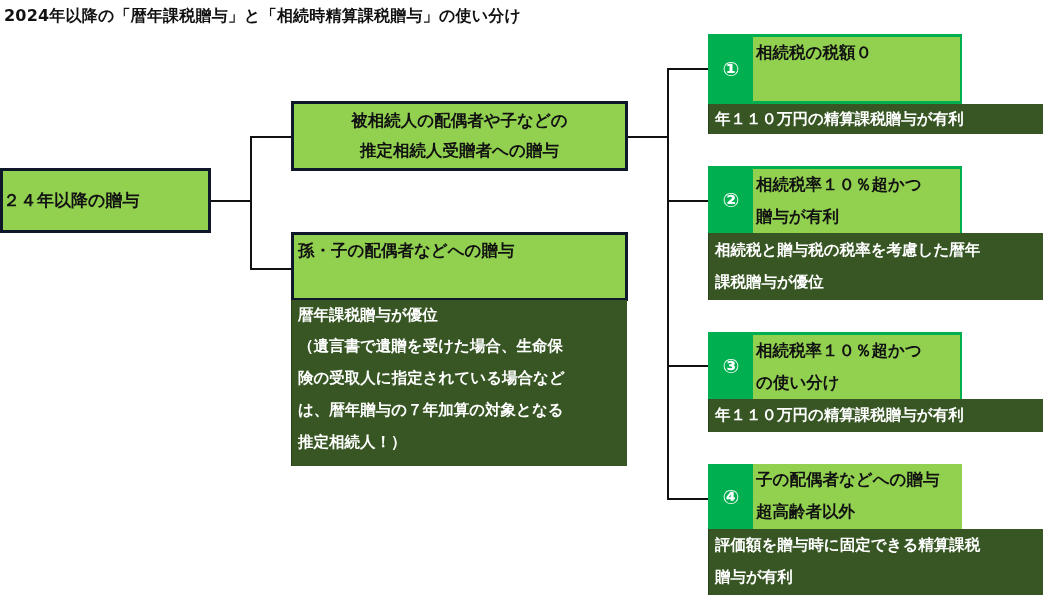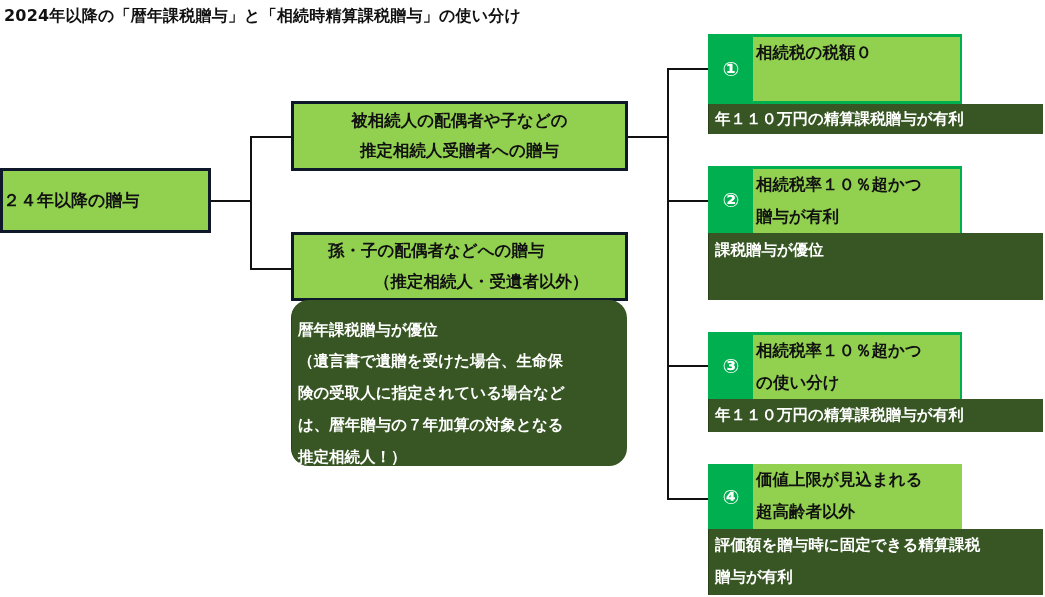--- a/index.html
+++ b/index.html
@@ -27,24 +27,24 @@
     position: absolute; box-sizing: border-box;
     background: #375623; color: #ffffff;
     font-size: 15.5px; font-weight: bold;
     border-left: 1px solid #2a421a;
   }
   .dark .ln { height: 32px; line-height: 32px; padding-left: 6px; white-space: nowrap; }
 
   .root { left: 0; top: 168px; width: 211px; height: 65px; font-size: 17px; }
   .boxA { left: 291px; top: 101px; width: 337px; height: 70px; align-items: center; }
   .boxA .ln { line-height: 30px; }
-  .boxB { left: 291px; top: 232px; width: 337px; height: 69px; justify-content: flex-start; padding-left: 30px; }
+  .boxB { left: 291px; top: 232px; width: 337px; height: 69px; justify-content: flex-start; }
   .boxB .ln1 { line-height: 32px; padding-left: 4px; }
   .boxB .ln2 { line-height: 30px; padding-left: 50px; }
-  .darkB { left: 291px; top: 300px; width: 336px; height: 166px; padding-top: 15px; border-radius: 18px; }
+  .darkB { left: 291px; top: 300px; width: 336px; height: 166px; padding-top: 0px; }
   .darkB .ln { height: 32px; line-height: 32px; }
   .darkB .ln.first { height: 30px; line-height: 30px; }
 
   .item { position: absolute; left: 708px; width: 337px; }
   .item .head { position: absolute; left: 0; top: 0; height: 70px; width: 254px; background: #00b050; }
   .item .num {
     position: absolute; left: 0; top: 0; width: 46px; height: 70px;
     display: flex; align-items: center; justify-content: center;
     color: #ffffff; font-size: 20px; font-weight: bold;
   }
@@ -76,21 +76,20 @@
   <span>２４年以降の贈与</span>
 </div>
 
 <div class="lbox boxA">
   <div class="ln">被相続人の配偶者や子などの</div>
   <div class="ln">推定相続人受贈者への贈与</div>
 </div>
 
 <div class="lbox boxB">
   <div class="ln1">孫・子の配偶者などへの贈与</div>
-  <div class="ln2">（推定相続人・受遺者以外）</div>
 </div>
 <div class="dark darkB">
   <div class="ln first">暦年課税贈与が優位</div>
   <div class="ln">（遺言書で遺贈を受けた場合、生命保</div>
   <div class="ln">険の受取人に指定されている場合など</div>
   <div class="ln">は、暦年贈与の７年加算の対象となる</div>
   <div class="ln">推定相続人！）</div>
 </div>
 
 <div class="item" style="top:34px;">
@@ -107,20 +106,21 @@
 
 <div class="item" style="top:166px;">
   <div class="head" style="height:67px;">
     <div class="num" style="height:67px;">②</div>
     <div class="txt">
       <div class="ln">相続税率１０％超かつ</div>
       <div class="ln">贈与が有利</div>
     </div>
   </div>
   <div class="dark dk" style="top:67px; height:67px; padding-top:1px;">
+    <div class="ln">相続税と贈与税の税率を考慮した暦年</div>
     <div class="ln">課税贈与が優位</div>
   </div>
 </div>
 
 <div class="item" style="top:332px;">
   <div class="head" style="height:67px;">
     <div class="num" style="height:67px;">③</div>
     <div class="txt">
       <div class="ln">相続税率１０％超かつ</div>
       <div class="ln">の使い分け</div>
@@ -128,21 +128,21 @@
   </div>
   <div class="dark dk" style="top:67px; height:33px;">
     <div class="ln">年１１０万円の精算課税贈与が有利</div>
   </div>
 </div>
 
 <div class="item" style="top:464px;">
   <div class="head" style="height:65px; background:#92d050;">
     <div class="num" style="height:65px; background:#00b050;">④</div>
     <div class="txt" style="top:0; height:65px;">
-      <div class="ln">価値上限が見込まれる</div>
+      <div class="ln">子の配偶者などへの贈与</div>
       <div class="ln">超高齢者以外</div>
     </div>
   </div>
   <div class="dark dk" style="top:65px; height:66px;font-family:Liberation Serif, serif;">
     <div class="ln">評価額を贈与時に固定できる精算課税</div>
     <div class="ln">贈与が有利</div>
   </div>
 </div>
 
 </body></html>

